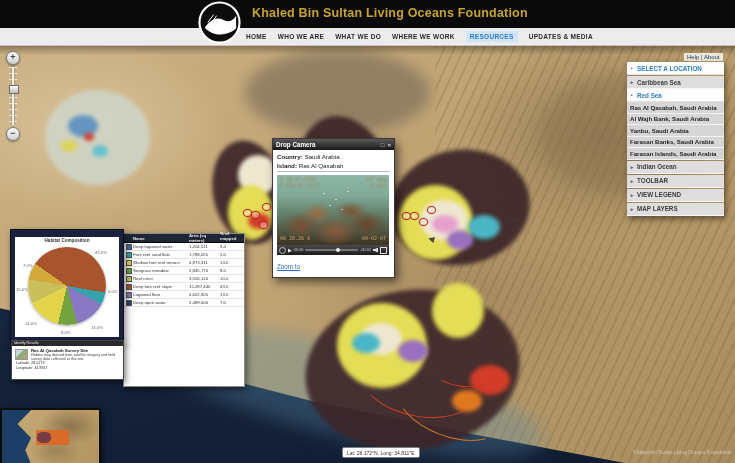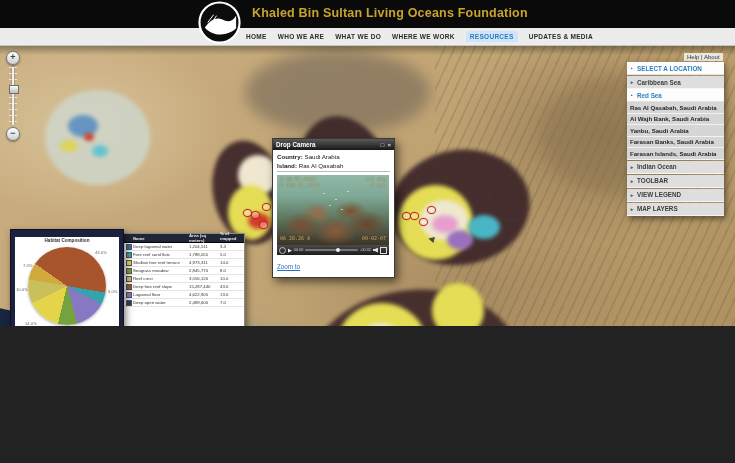--- a/index.html
+++ b/index.html
@@ -1,16 +1,16 @@
 <!DOCTYPE html>
 <html><head>
 <meta charset="utf-8">
 <style>
   html,body{margin:0;padding:0;background:#222;}
-  #app{position:relative;width:735px;height:326px;overflow:hidden;
+  #app{position:relative;width:735px;height:463px;overflow:hidden;
        font-family:"Liberation Sans",sans-serif;background:#c2a778;}
   
   .hdr{position:absolute;left:0;top:0;width:735px;height:28px;background:#0a0a0a;z-index:30;}
   .navbar{position:absolute;left:0;top:28px;width:735px;height:17px;background:#ececec;
           border-bottom:1px solid #c6c6c6;z-index:30;}
   .logo{position:absolute;left:198px;top:1px;width:43px;height:43px;z-index:35;}
   .brand{position:absolute;left:252px;top:6px;font-size:12.5px;font-weight:bold;color:#c8a42e;
          letter-spacing:.2px;z-index:35;white-space:nowrap;}
   .nav-items{position:absolute;left:246px;top:28px;height:17px;display:flex;align-items:center;
              gap:11px;z-index:35;}

